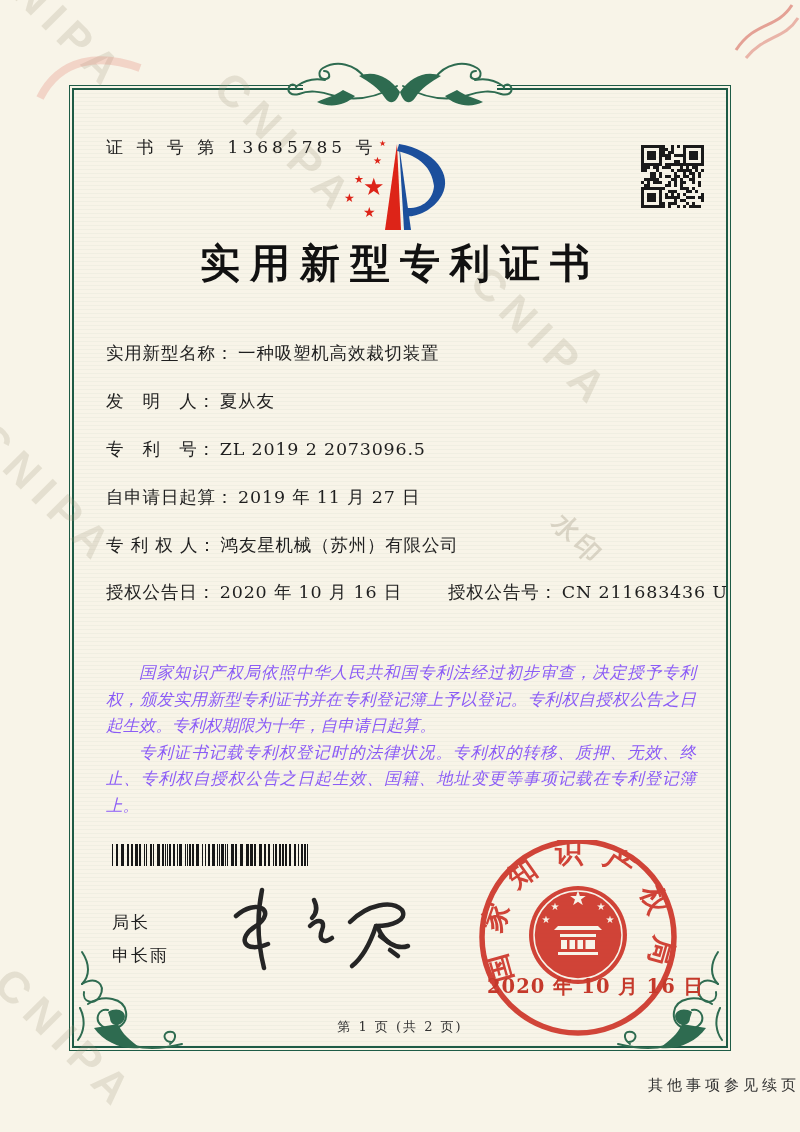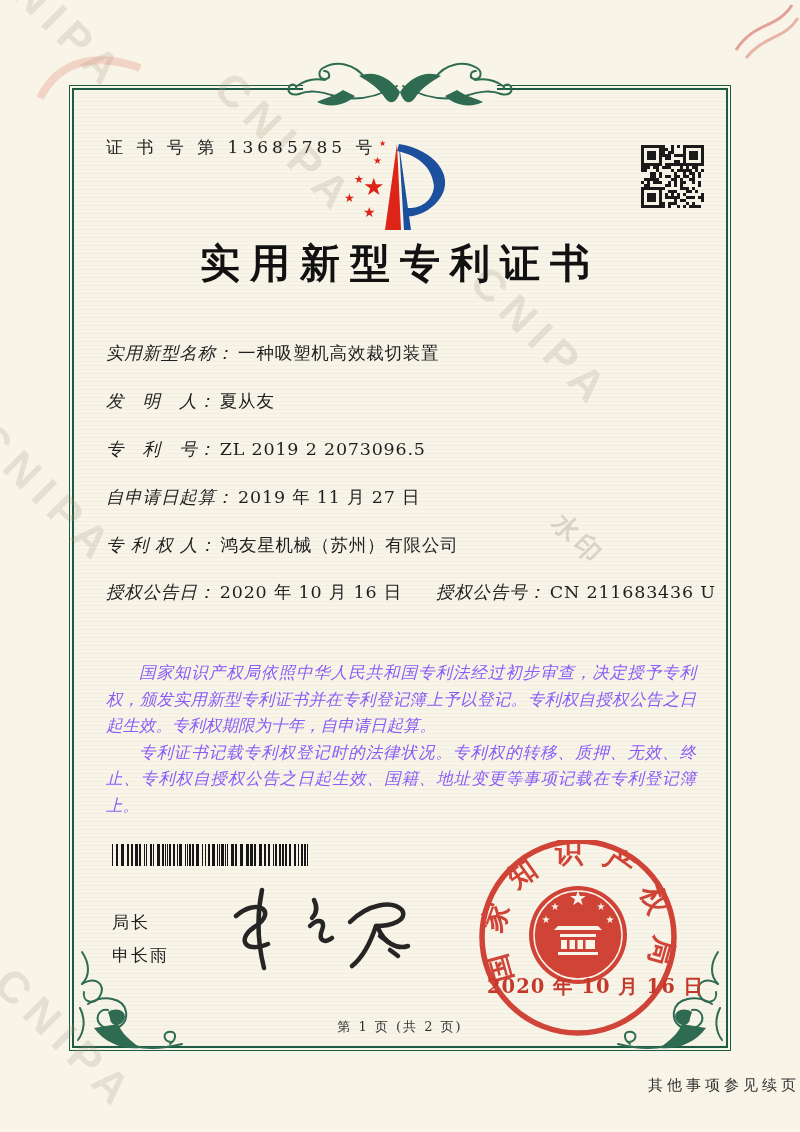--- a/index.html
+++ b/index.html
@@ -25,23 +25,23 @@
     font-weight:bold; font-size:44px; letter-spacing:9px;
     color:rgba(158,148,122,0.22); transform:rotate(45deg); white-space:nowrap;
   }
   .wm-cn{font-size:26px; letter-spacing:4px; color:rgba(150,140,115,0.30);}
   .content{z-index:3;}
   .cert-no{left:106px; top:136px; font-size:17px; letter-spacing:4px; color:#1c1c1c;}
   .title{left:0; right:0; top:236px; text-align:center; font-size:40px;
          font-weight:700; letter-spacing:10px; color:#111;}
   .fields{left:106px; top:344px; width:590px; font-size:17.5px; letter-spacing:0.8px;}
   .row{display:flex; margin-bottom:29.5px; line-height:1.05; white-space:nowrap;}
-  .row .lbl{flex:none;font-style:italic;}
+  .row .lbl{flex:none;}
   .row .val{margin-left:4px;}
-  .row .pair2{margin-left:34px; display:flex;text-align:right;}
+  .row .pair2{margin-left:46px; display:flex;text-align:right;}
   .paras{left:106px; top:660px; width:590px; font-size:16.5px; line-height:26.5px;
          text-align:justify; font-style:italic; color:#8b5cf6;}
   .paras p{margin:0; text-indent:2em;}
   .barcode{left:112px; top:844px; width:206px; height:22px; display:flex; align-items:stretch;}
   .barcode i{display:inline-block; background:#161616; height:100%;}
   .signer{left:112px; top:906px; font-family:"DejaVu Sans","Liberation Sans",sans-serif;
           font-size:17px; line-height:33px; color:#222; letter-spacing:2px;}
   .qr{left:641px; top:145px; width:63px; height:63px; display:grid;
       grid-template-columns:repeat(21,1fr); grid-template-rows:repeat(21,1fr); z-index:3;}
   .qm{background:transparent;} .qm.on{background:#1a1a1a;}

